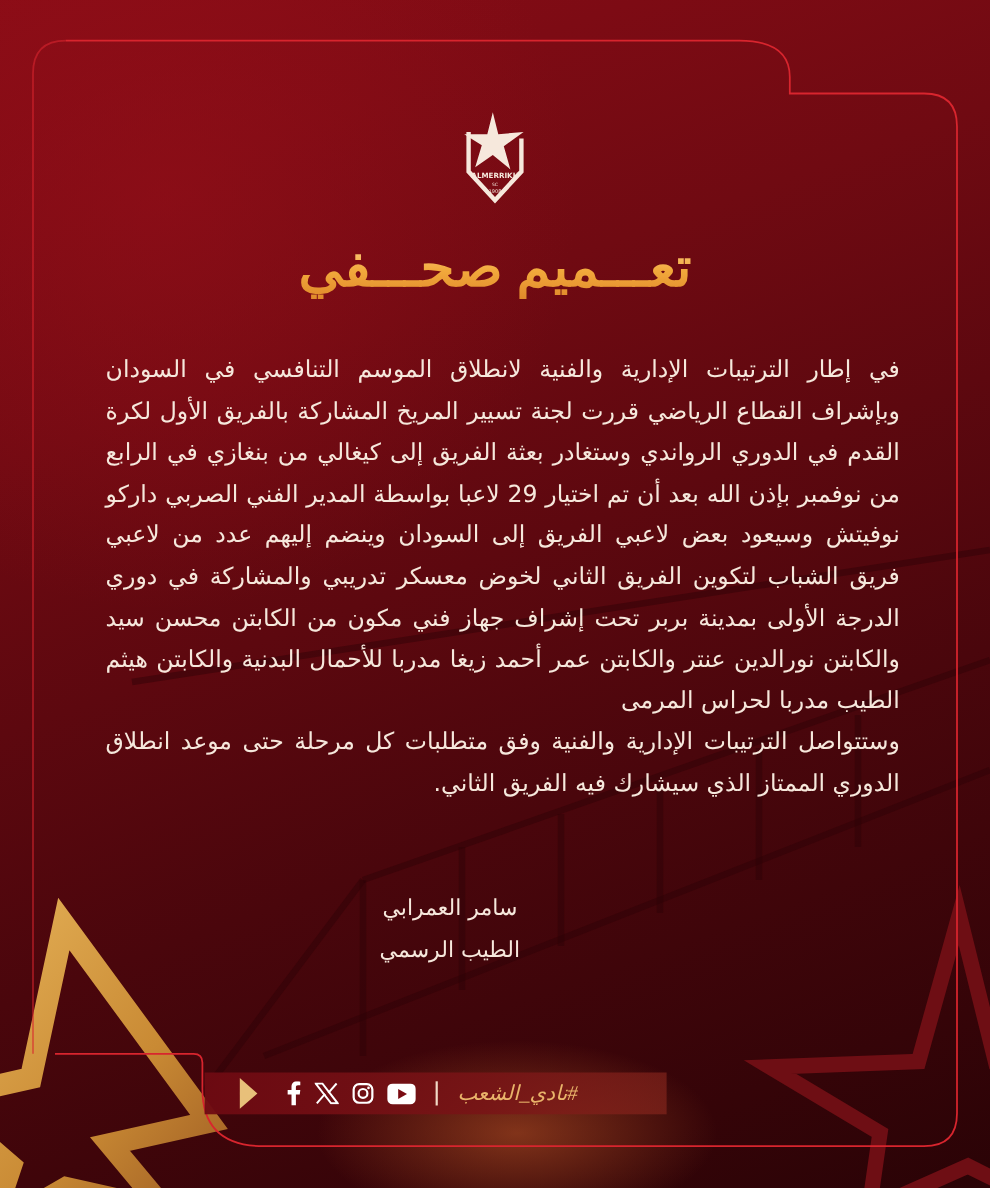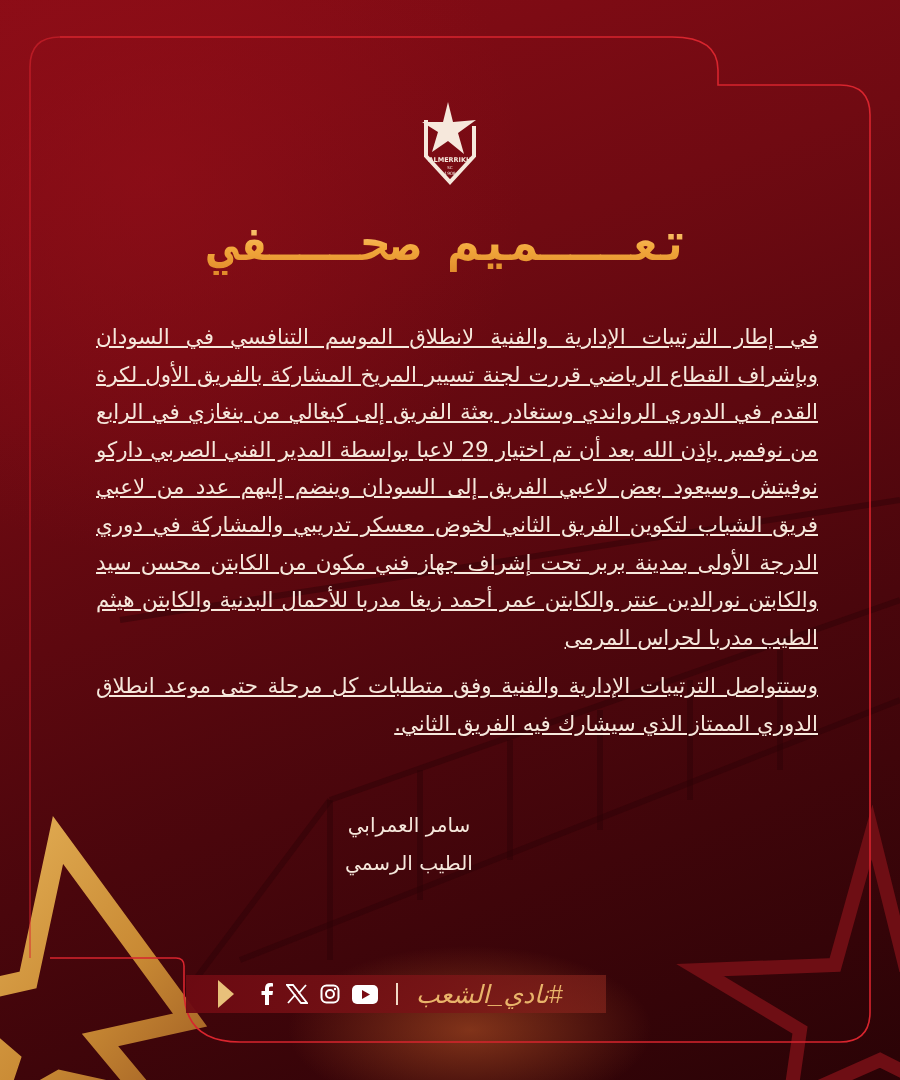--- a/index.html
+++ b/index.html
@@ -15,55 +15,55 @@
         radial-gradient(ellipse 500px 500px at 150px 180px, rgba(150,15,25,0.55), rgba(150,15,25,0) 75%),
         linear-gradient(160deg, #8a0c16 0%, #700a12 30%, #4a060c 65%, #2a0306 100%);
     }
     .frame-svg { position: absolute; left: 0; top: 0; }
     .deco-svg { position: absolute; left: 0; top: 0; }
     .logo {
       position: absolute; left: 418px; top: 100px; width: 64px; height: 86px;
     }
     .title {
       position: absolute; left: 0; right: 0; top: 214px; text-align: center;
-      font-family: Liberation Mono, monospace; font-weight: bold;
+      font-family: Liberation Serif, serif; font-weight: bold;
       font-size: 50px; letter-spacing: 1px;
       background: linear-gradient(180deg, #ffd79a 0%, #f2a93c 55%, #e0892a 100%);
       -webkit-background-clip: text; background-clip: text; color: transparent;
       direction: rtl;
     }
     .body-text {
       position: absolute; left: 96px; width: 722px; top: 318px;
       direction: rtl; text-align: justify; text-align-last: right;
       color: #f6e8dc; font-family: "DejaVu Sans", sans-serif;
       font-size: 21.4px; line-height: 37.6px;
     }
-    .body-text p { margin: 0; text-decoration: underline; }
-    .body-text p + p { margin-top: 11px; }
+    .body-text p { margin: 0; }
+    .body-text p + p { }
     .signature {
       position: absolute; left: 300px; width: 218px; top: 806px;
       direction: rtl; text-align: center;
       color: #f6e8dc; font-size: 20px; line-height: 38px;
     }
     .footer-bar {
       position: absolute; left: 186px; top: 975px; width: 420px; height: 38px;
       background: linear-gradient(90deg, rgba(110,10,18,0.95) 0%, rgba(120,20,22,0.9) 60%, rgba(140,40,30,0.6) 100%);
     }
     .footer-row {
       position: absolute; left: 218px; top: 980px; height: 28px;
       display: flex; align-items: center; gap: 12px;
     }
     .play {
       width: 0; height: 0; border-top: 14px solid transparent; border-bottom: 14px solid transparent;
       border-left: 16px solid #e8c07a; margin-right: 14px;
     }
     .sicon { color: #ffffff; display: flex; align-items: center; justify-content: center; }
     .divider { width: 2px; height: 22px; background: #f1d9c6; margin: 0 6px; }
     .hashtag {
-      color: #e9b46a; font-size: 25px; font-family: Liberation Sans, sans-serif;
+      color: #e9b46a; font-size: 19px; font-family: Liberation Serif, serif;
       direction: rtl; font-style: italic;
     }
   </style>
 </head>
 <body>
 
 <div class="bg"></div>
 
 <svg class="deco-svg" width="900" height="1080">
   <defs>

